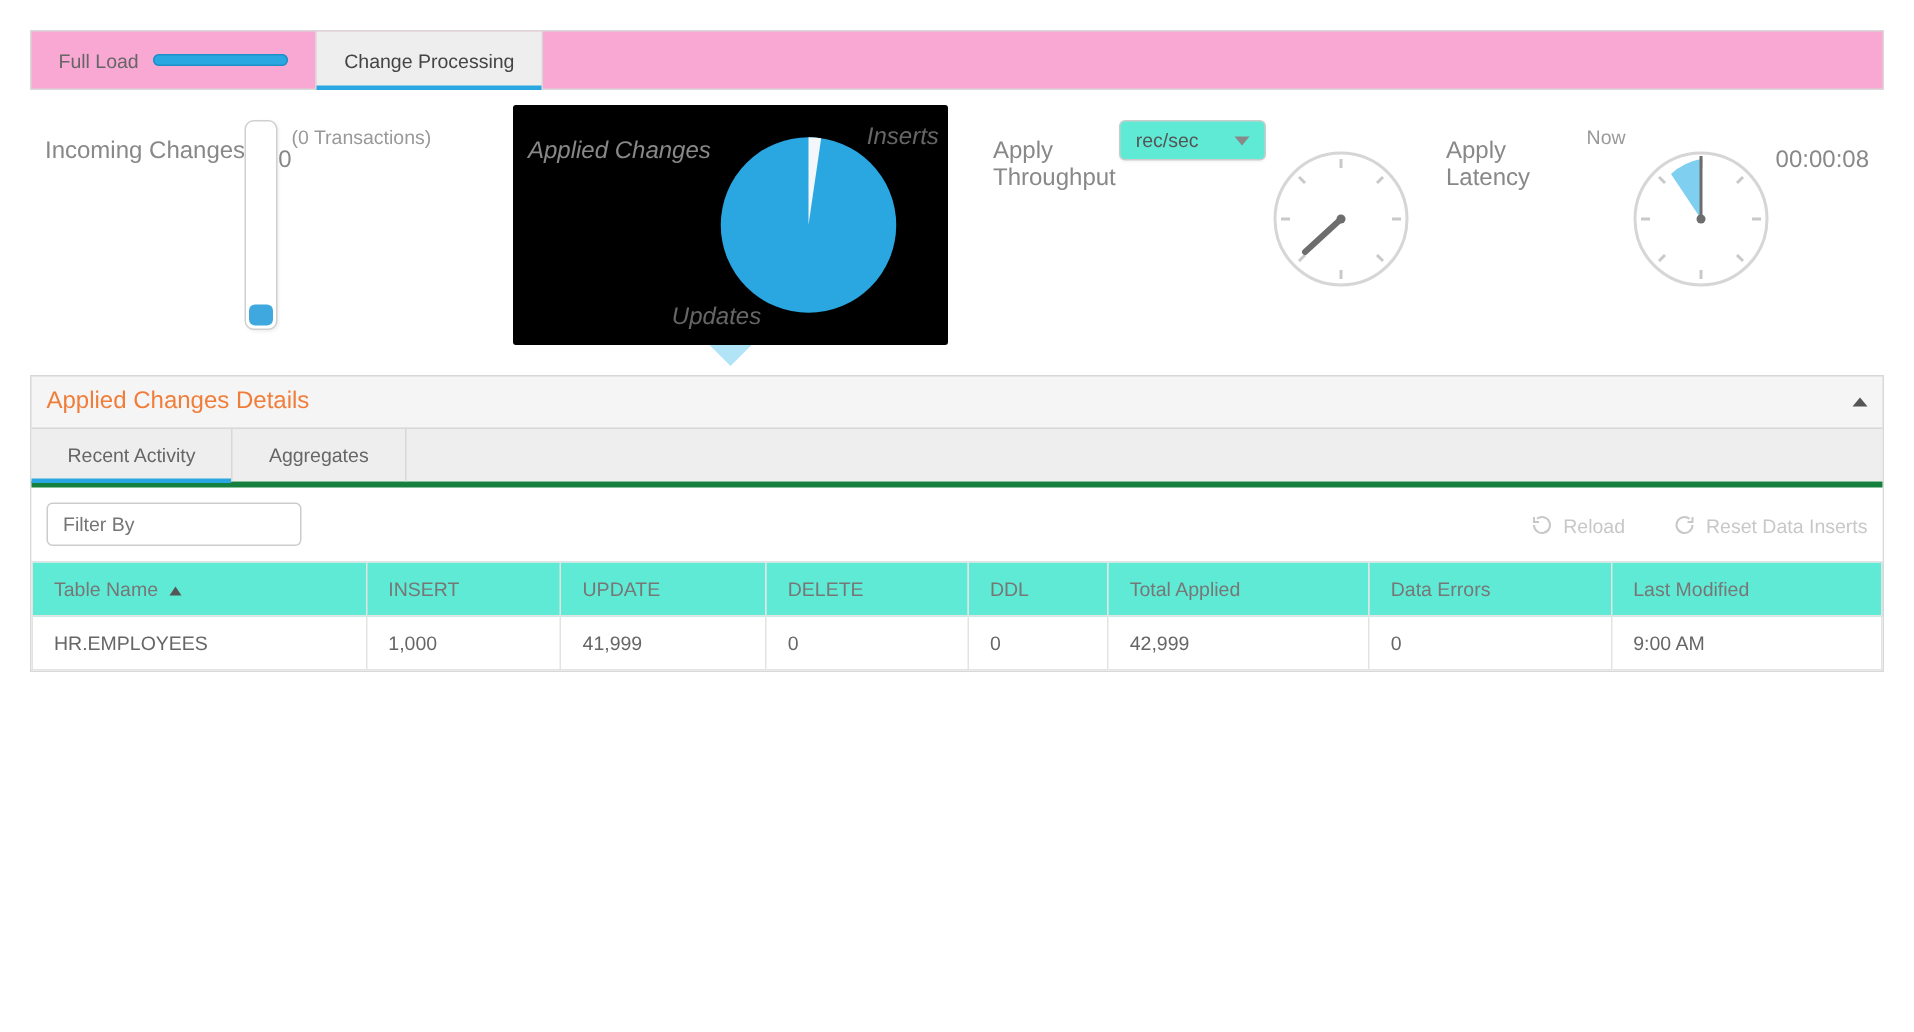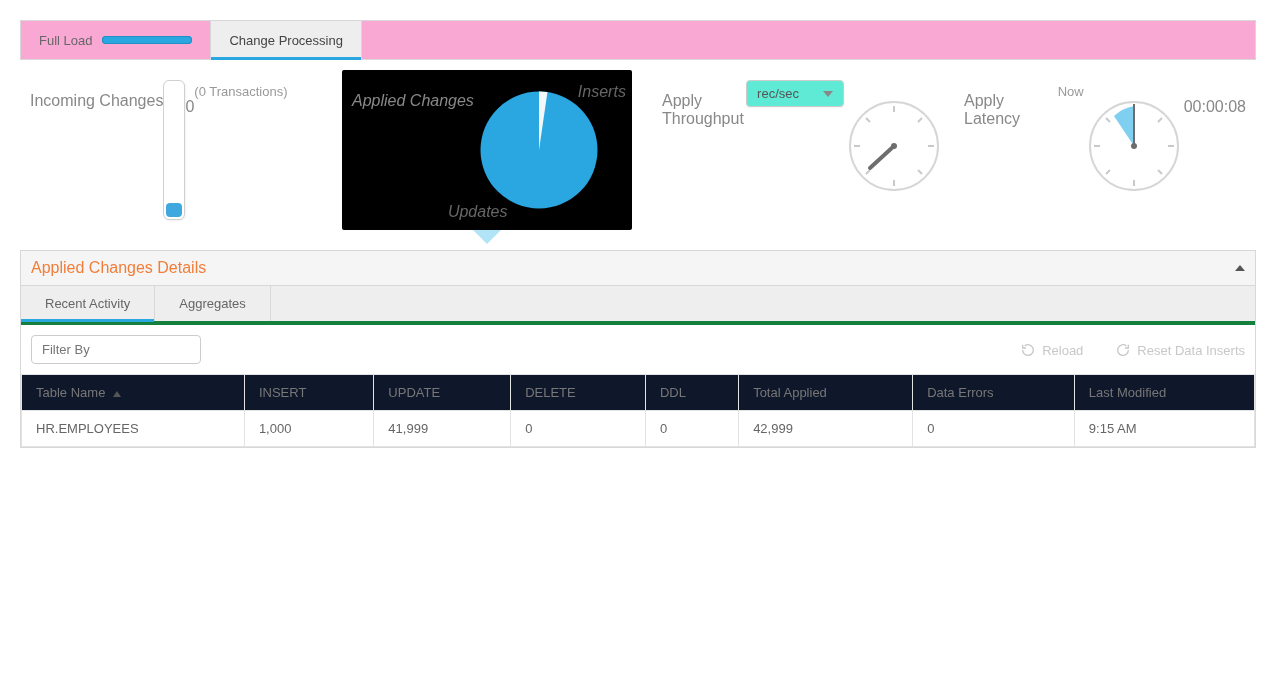--- a/index.html
+++ b/index.html
@@ -35,21 +35,21 @@
   .subtab { padding:10px 24px; border-right:1px solid #d8d8d8; color:#666; cursor:pointer; position:relative;text-align:right;}
   .subtab.active::after { content:""; position:absolute; left:0; right:0; bottom:-1px; height:3px; background:#2aa7e1;}
   .ctrls { display:flex; align-items:center; padding:10px; background:#fff; border-top:4px solid #15803d; gap:32px;}
   .filter-input { border:1px solid #ccc; border-radius:4px; padding:6px 10px; width:170px; color:#888; font-size:13px;}
   .spacer { flex:1; }
   .ghost-btn { display:inline-flex; align-items:flex-end; gap:6px; color:#c8c8c8; font-size:13px; cursor:pointer;}
   .ghost-btn svg { width:16px; height:16px; }
 
   table.grid { width:100%; border-collapse:collapse; background:#fff; font-size:13px; color:#666;}
   table.grid th, table.grid td { border:1px solid #e3e3e3; padding:10px 14px; text-align:left; font-weight:400;}
-  table.grid th { background:#0f172a; color:#777;}
+  table.grid th { background:#5eead4; color:#777;}
   .sort-arrow { width:0;height:0;border-left:4px solid transparent;border-right:4px solid transparent;border-bottom:6px solid #555; display:inline-block; margin-left:8px; vertical-align:middle;}
 </style>
 </head>
 <body>
 
 <div class="frame">
 
   <div class="tabs-row">
     <div class="tab">
       <span>Full Load</span>
@@ -177,19 +177,19 @@
       </thead>
       <tbody>
         <tr>
           <td>HR.EMPLOYEES</td>
           <td>1,000</td>
           <td>41,999</td>
           <td>0</td>
           <td>0</td>
           <td>42,999</td>
           <td>0</td>
-          <td>9:15 AM</td>
+          <td>9:00 AM</td>
         </tr>
       </tbody>
     </table>
   </div>
 
 </div>
 
 </body></html>

